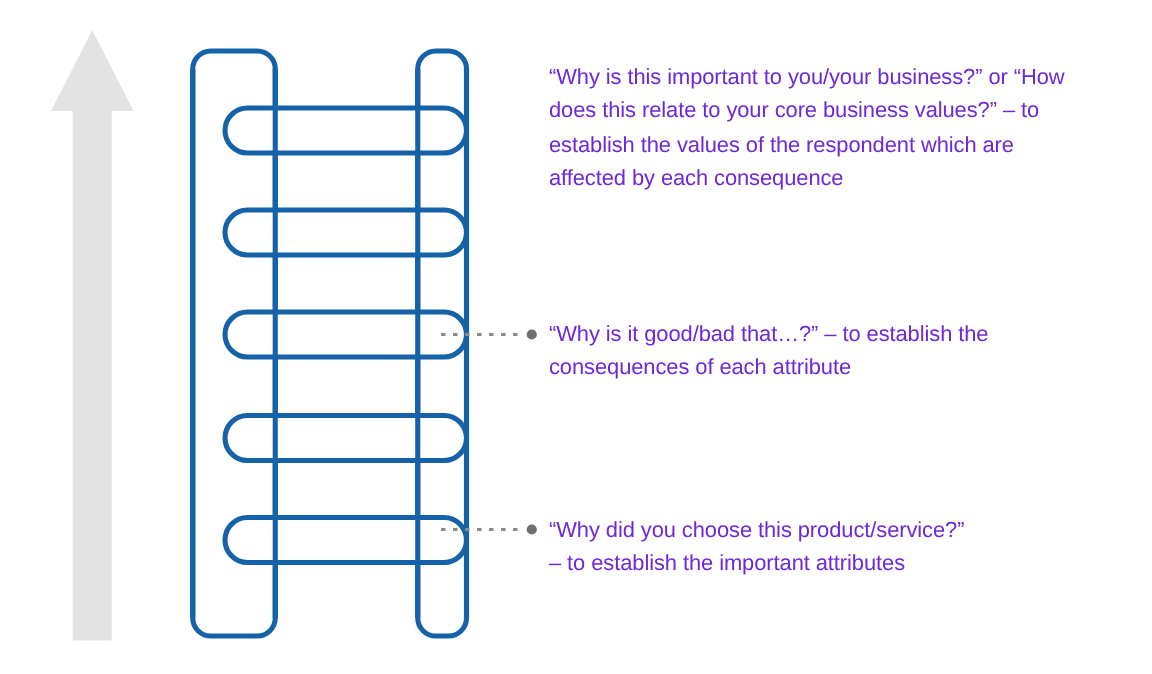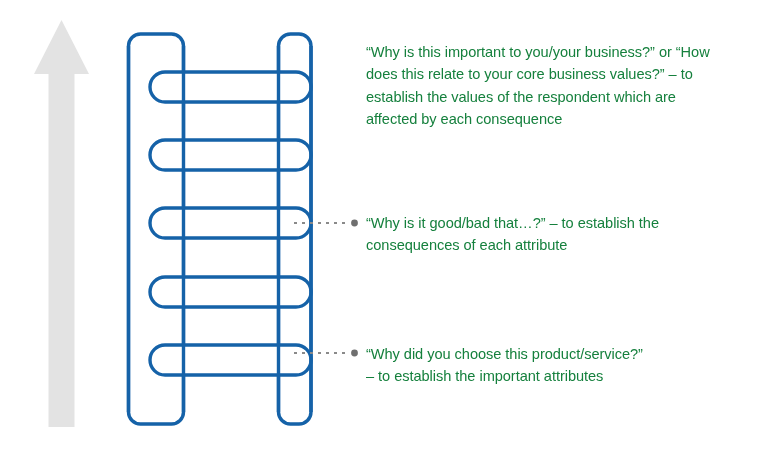--- a/index.html
+++ b/index.html
@@ -34,21 +34,21 @@
   
   .ladder-layer {
     position: absolute;
     left: 0; top: 0;
     width: 768px; height: 449px;
   }
 
   
   .text-block {
     position: absolute;
-    color: #15803d;
+    color: #6d28d9;
     font-size: 14.6px;
     line-height: 1.53;
     letter-spacing: -0.05px;
     white-space: pre-line;
   }
   .tb-values {
     left: 366px;
     top: 41px;
     width: 352px;
   }

